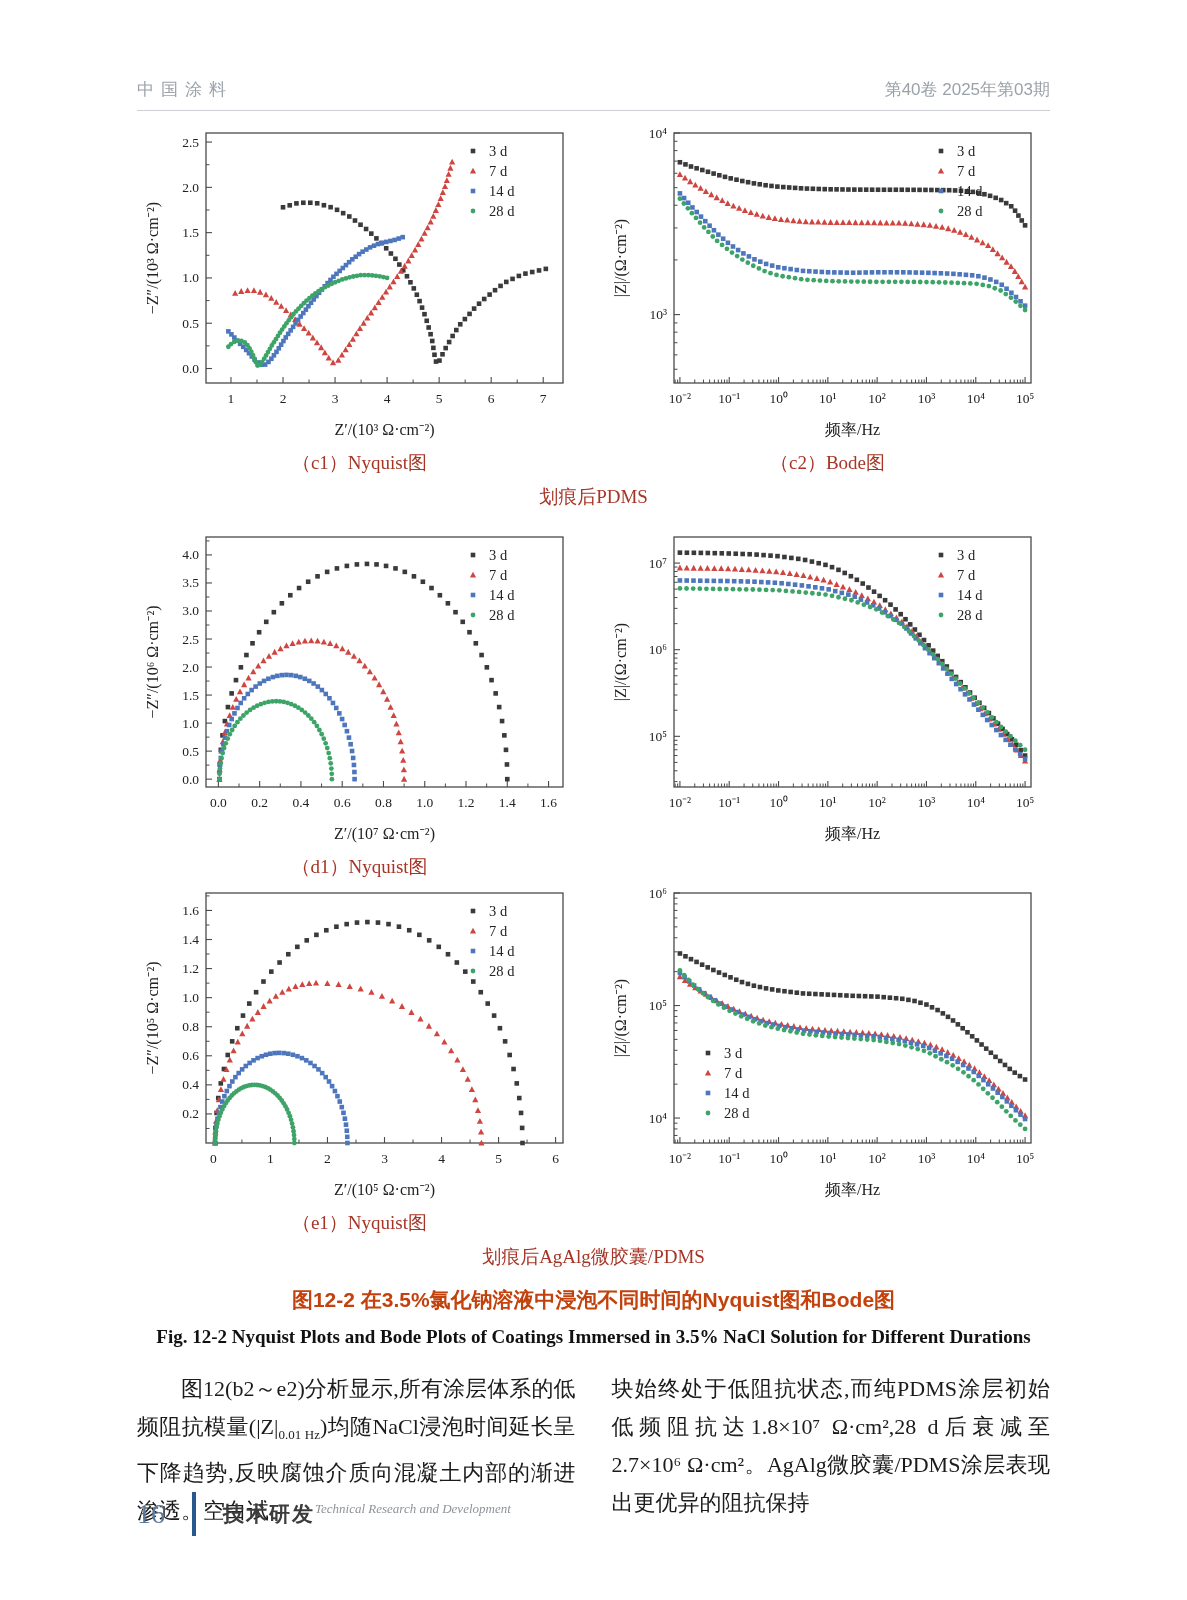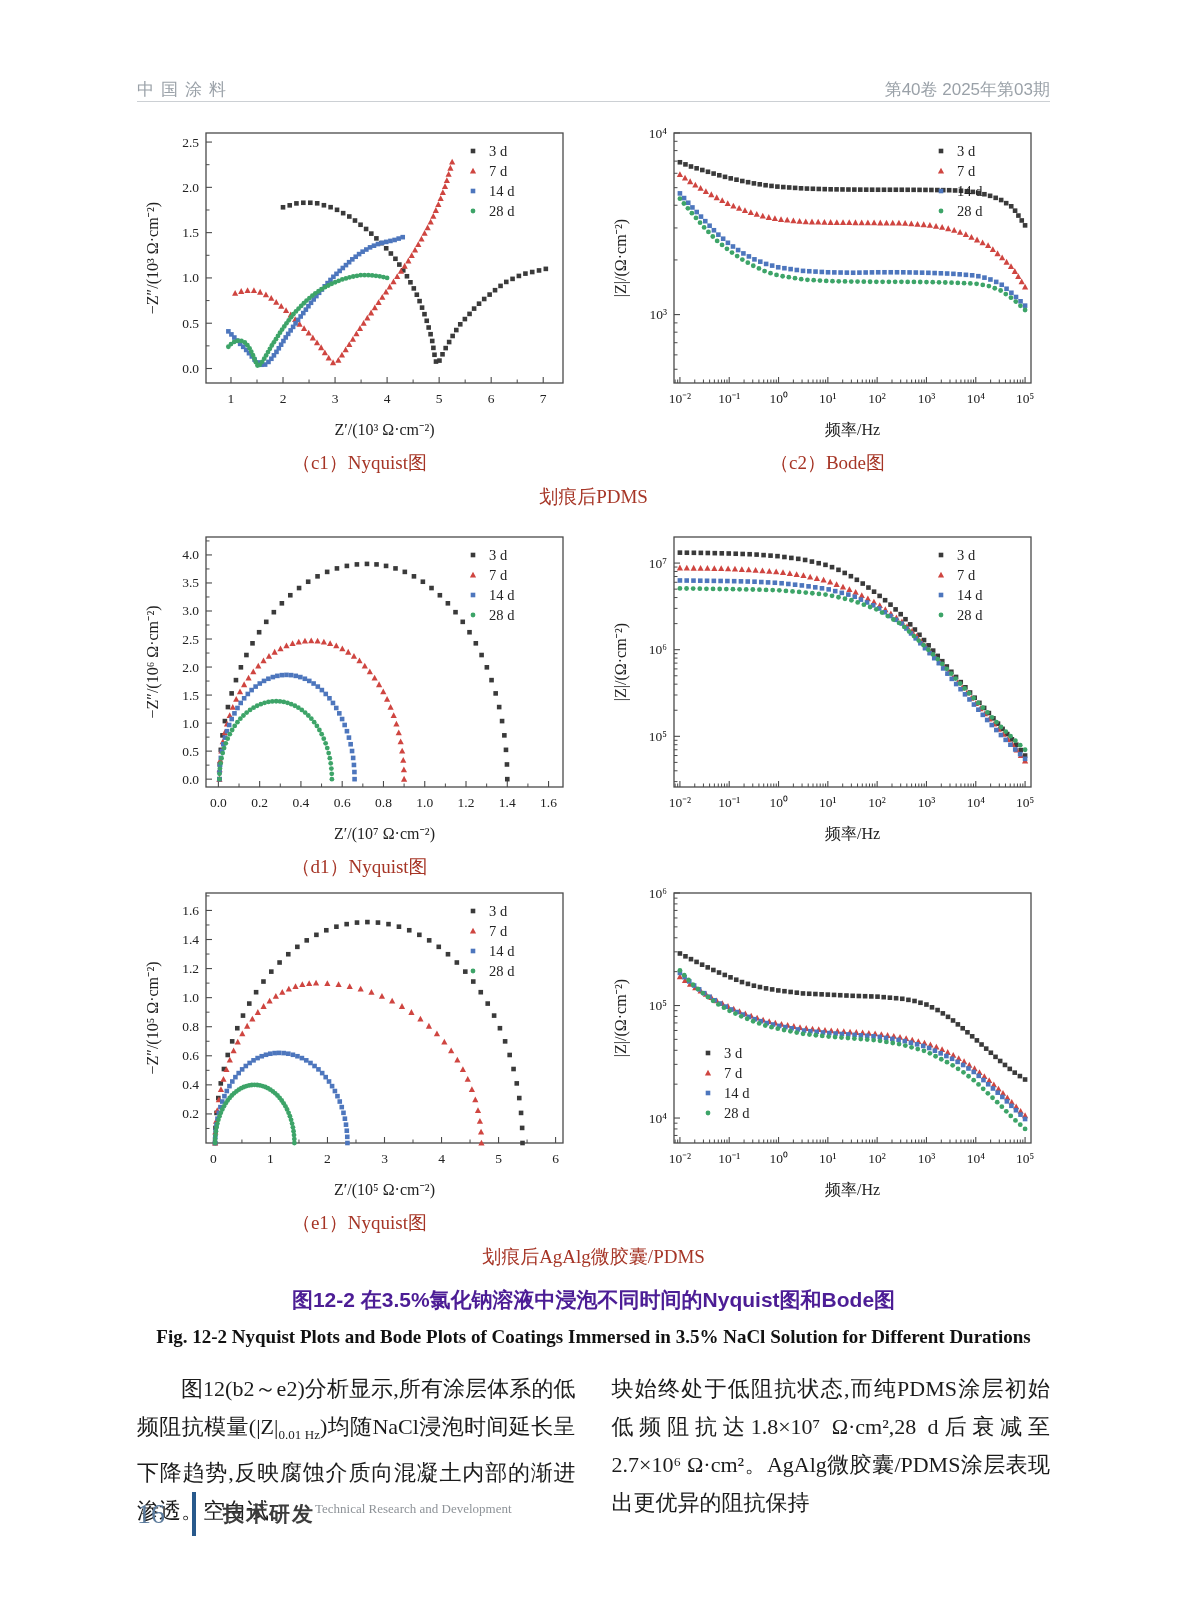--- a/index.html
+++ b/index.html
@@ -1,42 +1,42 @@
 <!DOCTYPE html>
 <html><head>
 <meta charset="utf-8">
 <style>
   html,body{margin:0;padding:0;background:#ffffff;}
   .page{position:relative;width:1187px;height:1600px;background:#fff;overflow:hidden;
         font-family:"Liberation Serif",serif;color:#1a1a1a;}
   .header{position:absolute;left:137px;right:137px;top:78px;display:flex;
-          justify-content:space-between;align-items:flex-end;
+          justify-content:space-between;align-items:flex-end;padding-bottom:9px;
           border-bottom:1px solid #ccd0d4;font-family:"Liberation Sans",sans-serif;
           color:#9aa1a8;font-size:17px;}
   .header .jtitle{letter-spacing:7px;}
   .content{position:absolute;left:137px;top:120px;width:913px;}
   .chart-row{display:flex;justify-content:space-between;}
   .chart-block{width:445px;text-align:center;}
   .chart-block svg{display:block;}
   .chart-caption{color:#a63526;font-size:19px;margin-top:-2px;}
   .group-caption{color:#a63526;font-size:19px;text-align:center;margin:8px 0 14px 0;}
   .figcap-zh{text-align:center;font-weight:bold;font-size:21px;margin-top:16px;
-             font-family:"Liberation Sans","Liberation Serif",sans-serif;color:#4c1d95;}
+             font-family:"Liberation Sans","Liberation Serif",sans-serif;color:#c2410c;}
   .figcap-en{text-align:center;font-weight:bold;font-size:19px;margin-top:12px;color:#111;}
   .body-cols{display:flex;gap:36px;margin-top:22px;}
   .body-cols p{flex:1;margin:0;font-size:22px;line-height:38px;text-align:justify;color:#1b1b1b;}
   .indent{text-indent:2em;}
   .subsmall{font-size:13px;vertical-align:sub;}
   .footer{position:absolute;left:137px;top:1492px;display:flex;align-items:center;gap:27px;}
   .pagenum{font-size:28px;color:#5b7a9b;}
   .vbar{width:4px;height:44px;background:#28598c;}
   .sec{display:flex;flex-direction:row;line-height:1.2;}
   .sec-zh{font-family:"Liberation Sans",sans-serif;font-weight:bold;font-size:21px;
           color:#3c3c3c;letter-spacing:2px;}
-  .sec-en{font-size:13px;color:#8e9398;}
+  .sec-en{font-size:13px;color:#8e9398;font-style:italic;}
 </style>
 </head>
 <body>
 
 <div class="page">
 
   <div class="header">
     <span class="jtitle">中国涂料</span>
     <span>第40卷  2025年第03期</span>
   </div>

